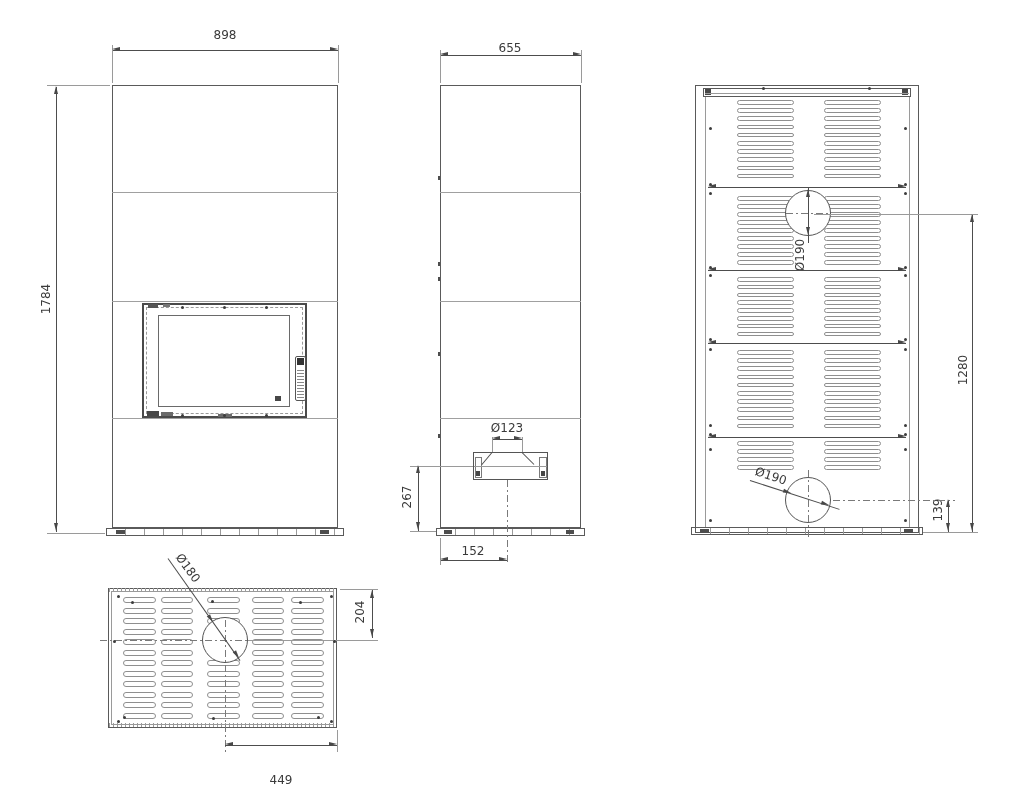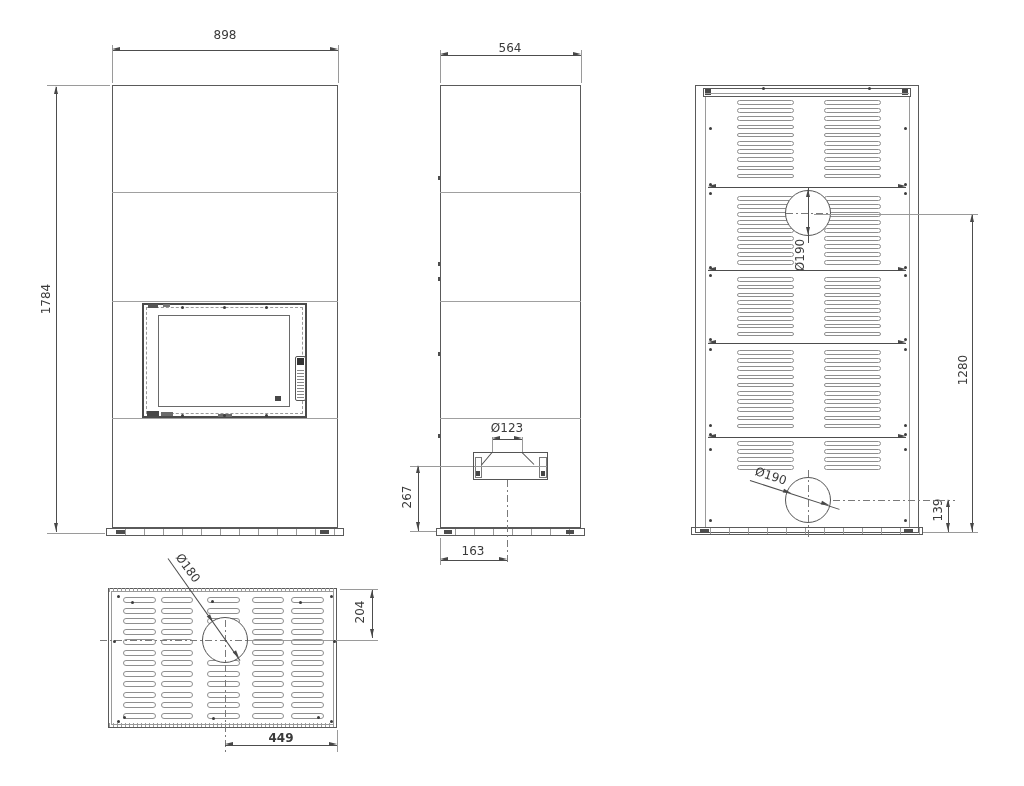--- a/index.html
+++ b/index.html
@@ -72,24 +72,24 @@
 
   <div class="abs" style="left:473px;top:452px;width:75px;height:28px;border:1px solid #555;background:#fff;"></div>
   <div class="abs" style="left:475px;top:457px;width:7px;height:21px;border:1px solid #7a7a7a;"></div>
   <div class="abs" style="left:539px;top:457px;width:8px;height:21px;border:1px solid #7a7a7a;"></div>
   <div class="abs" style="left:476px;top:471px;width:4px;height:5px;background:#474747;"></div>
   <div class="abs" style="left:541px;top:471px;width:4px;height:5px;background:#474747;"></div>
   <div class="base" style="left:436px;top:528px;width:149px;height:8px;"></div>
   <div class="basemark" style="left:444px;top:530px;width:8px;height:4px;"></div>
   <div class="basemark" style="left:566px;top:530px;width:8px;height:4px;"></div>
 
-  <span class="dim-t" style="left:485px;top:41px;">564</span>
+  <span class="dim-t" style="left:485px;top:41px;">655</span>
   <span class="dim-t" style="left:482px;top:421px;">Ø123</span>
   <span class="dim-t rot90" style="left:382px;top:490px;">267</span>
-  <span class="dim-t" style="left:448px;top:544px;">163</span>
+  <span class="dim-t" style="left:448px;top:544px;">152</span>
 
   <div class="box" style="left:695px;top:85px;width:224px;height:448px;"></div>
   <div class="abs" style="left:703px;top:88px;width:208px;height:9px;border:1px solid #5a5a5a;background:#fff;"></div>
   <div class="abs" style="left:705px;top:89px;width:6px;height:6px;background:#474747;"></div>
   <div class="abs" style="left:902px;top:89px;width:6px;height:6px;background:#474747;"></div>
   <div id="backSlots"></div>
   <div class="slot" style="left: 737px; top: 100px; width: 57px; height: 4.5px;"></div>
     <div class="slot" style="left: 824px; top: 100px; width: 57px; height: 4.5px;"></div>
     <div class="slot" style="left: 737px; top: 108.2px; width: 57px; height: 4.5px;"></div>
     <div class="slot" style="left: 824px; top: 108.2px; width: 57px; height: 4.5px;"></div>
@@ -244,21 +244,21 @@
     <div class="slot" style="left: 291px; top: 702px; width: 33px; height: 6px;"></div>
     <div class="slot" style="left: 123px; top: 712.5px; width: 33px; height: 6px;"></div>
     <div class="slot" style="left: 161px; top: 712.5px; width: 32px; height: 6px;"></div>
     <div class="slot" style="left: 207px; top: 712.5px; width: 33px; height: 6px;"></div>
     <div class="slot" style="left: 252px; top: 712.5px; width: 32px; height: 6px;"></div>
     <div class="slot" style="left: 291px; top: 712.5px; width: 33px; height: 6px;"></div>
     <div class="circle" style="left:202px;top:617px;width:46px;height:46px;"></div>
 
   <span class="dim-t" style="left:163px;top:561px;transform:rotate(54deg);">Ø180</span>
   <span class="dim-t rot90" style="left:335px;top:605px;">204</span>
-  <span class="dim-t" style="left:256px;top:731px;font-weight:bold;">449</span>
+  <span class="dim-t" style="left:256px;top:773px;">449</span>
 
 <div class="ln d" style="left: 112px; top: 50px; width: 226px; height: 1px;"></div>
     <div class="ln l" style="left: 112px; top: 45px; width: 1px; height: 38px;"></div>
     <div class="ln l" style="left: 338px; top: 45px; width: 1px; height: 38px;"></div>
     <div class="ln d" style="left: 56px; top: 87px; width: 1px; height: 445px;"></div>
     <div class="ln l" style="left: 47px; top: 85px; width: 63px; height: 1px;"></div>
     <div class="ln l" style="left: 47px; top: 533px; width: 58px; height: 1px;"></div>
     <div class="ln d" style="left: 440px; top: 55px; width: 141px; height: 1px;"></div>
     <div class="ln l" style="left: 440px; top: 50px; width: 1px; height: 33px;"></div>
     <div class="ln l" style="left: 581px; top: 50px; width: 1px; height: 33px;"></div>

